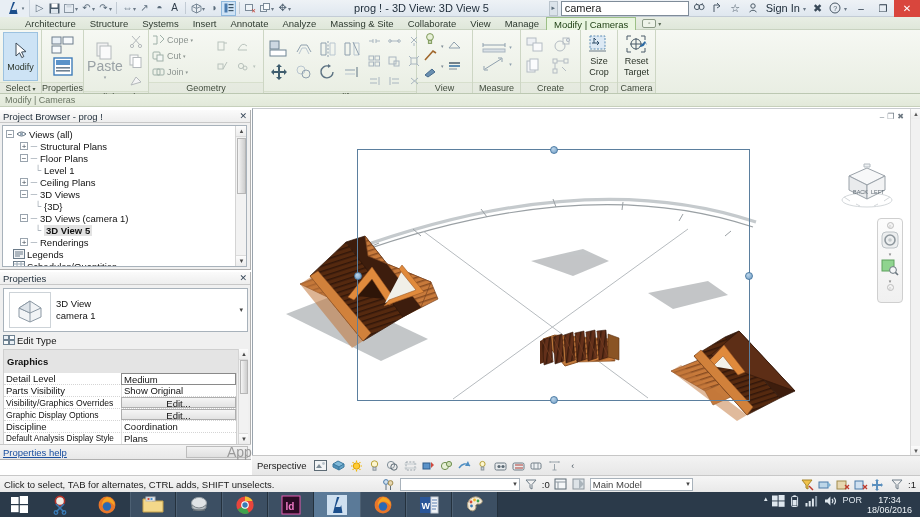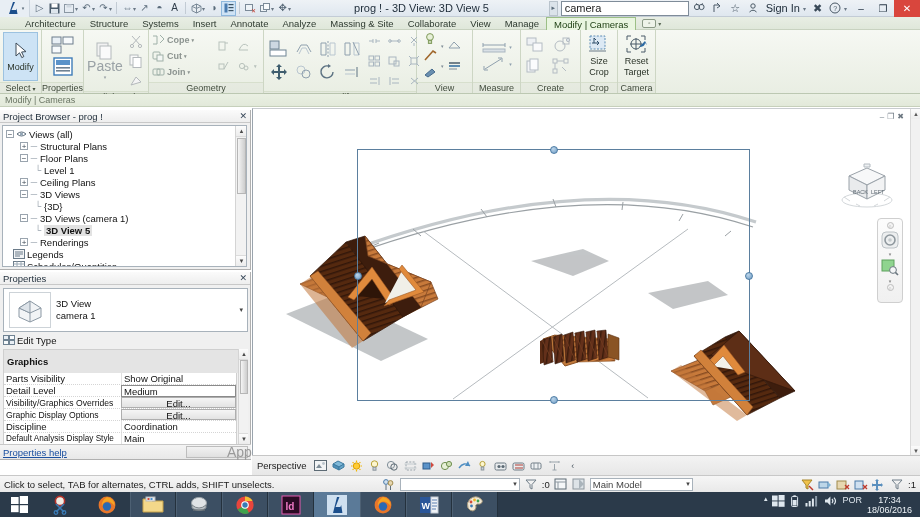--- a/index.html
+++ b/index.html
@@ -435,21 +435,21 @@
             <svg width="14" height="14" viewBox="0 0 14 14">
                 <path d="M2 11 L7 3 L12 8 Z" fill="#f4f4f4" stroke="#b4b9bc"></path>
               </svg>
           </div>
         </div>
       </div>
       <div class="rpanel-label">Clipboard</div>
     </div>
 
     <div class="rpanel" style="width:115px;">
-      <div class="rpanel-body" style="gap:20px;font-weight:bold;">
+      <div class="rpanel-body" style="gap:20px;">
         <div style="display:flex;flex-direction:column;gap:1px;">
           <div class="labelbtn">
             <svg width="13" height="12" viewBox="0 0 13 12">
                 <path d="M1 2 L5 2 L5 10 L1 10" fill="none" stroke="#9fb0a8"></path>
                 <path d="M8 1 L12 5 L8 9" fill="none" stroke="#9fb0a8"></path>
               </svg>
             <span>Cope</span>
             <span style="font-size:5px;">▾</span>
           </div>
           <div class="labelbtn">
@@ -892,42 +892,42 @@
       </div>
     </div>
 
     <div class="prop-grid">
       <div class="pg-section">
         <span>Graphics</span>
         <span style="font-size:7px;">↕</span>
       </div>
       <div style="border:1px solid #cfcfcf;border-top:none;width:234px;background:#fff;">
         <div class="pg-row">
+          <div class="pg-k">Detail Level</div>
+          <div class="pg-v boxed">Medium</div>
+        </div>
+        <div class="pg-row">
           <div class="pg-k">Parts Visibility</div>
           <div class="pg-v">Show Original</div>
-        </div>
-        <div class="pg-row">
-          <div class="pg-k">Detail Level</div>
-          <div class="pg-v boxed">Medium</div>
         </div>
         <div class="pg-row">
           <div class="pg-k" style="font-size:8.6px;">Visibility/Graphics Overrides</div>
           <div class="pg-v btn">Edit...</div>
         </div>
         <div class="pg-row">
           <div class="pg-k" style="font-size:8.6px;">Graphic Display Options</div>
           <div class="pg-v btn">Edit...</div>
         </div>
         <div class="pg-row">
           <div class="pg-k">Discipline</div>
           <div class="pg-v">Coordination</div>
         </div>
         <div class="pg-row">
           <div class="pg-k" style="font-size:8.2px;">Default Analysis Display Style</div>
-          <div class="pg-v">Main</div>
+          <div class="pg-v">Plans</div>
         </div>
 
       </div>
       <div class="pg-scroll">
         <div class="sc-arrow" style="width:10px;">▲</div>
         <div class="pg-thumb"></div>
         <div class="sc-arrow bot" style="width:10px;">▼</div>
       </div>
     </div>
 

